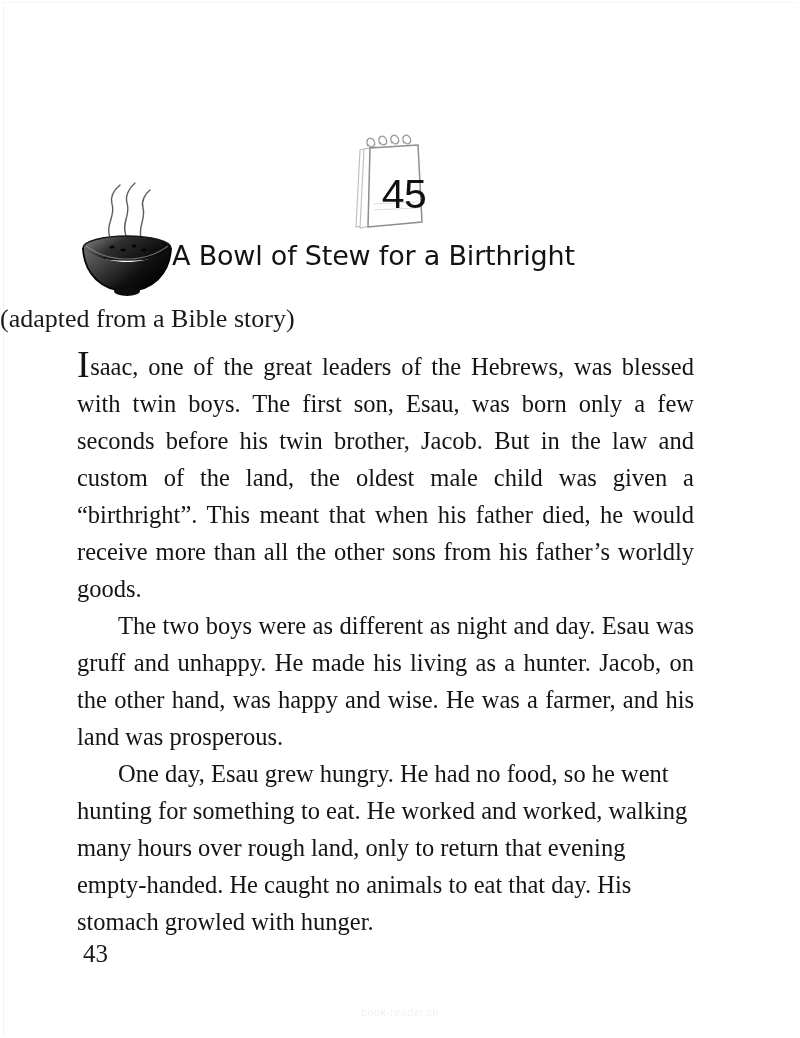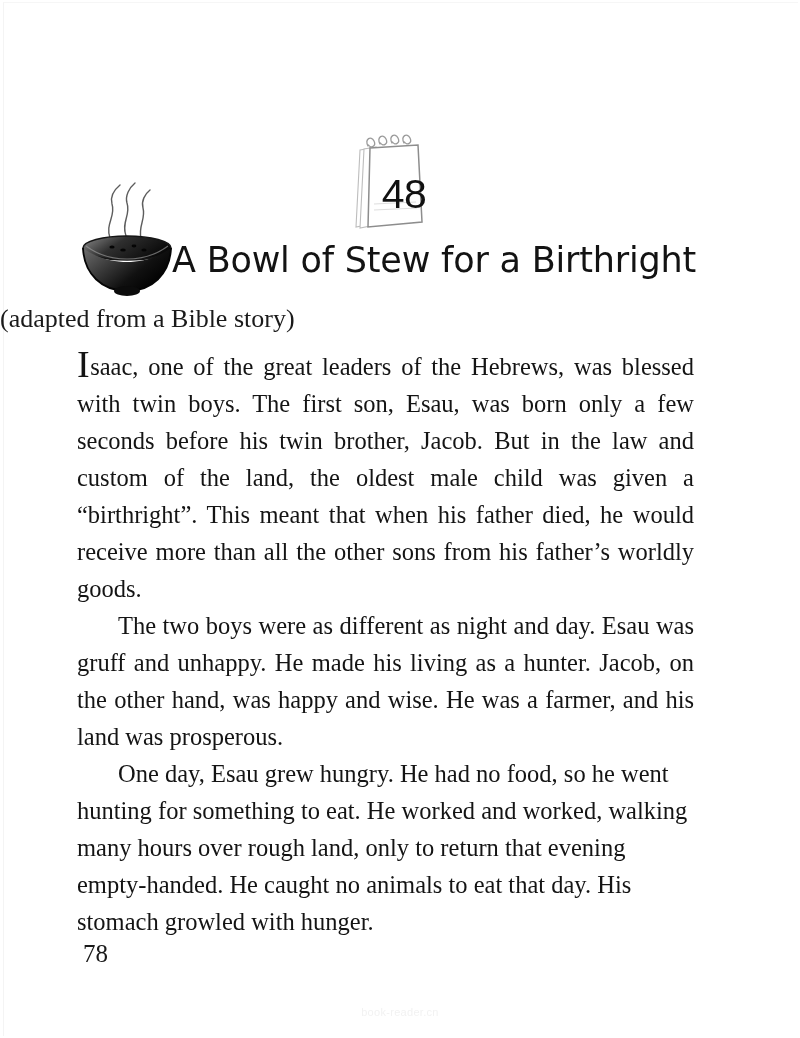--- a/index.html
+++ b/index.html
@@ -71,21 +71,21 @@
   }
   .bowl-illustration svg { display: block; }
 
   
   .chapter-title {
     position: absolute;
     left: 172px;
     top: 241px;
     width: 540px;
     font-family: "DejaVu Sans", sans-serif;
-    font-size: 35px;
+    font-size: 27px;
     font-weight: 400;
     color: #131313;
     letter-spacing: -0.2px;
     line-height: 1.1;
     white-space: nowrap;
   }
   .chapter-subtitle {
     position: absolute;
     left: 0;
     top: 303px;
@@ -172,21 +172,21 @@
           <path d="M34 21 L46 19 L45 97 L30 100 Z"></path>
         </g>
 
         <path d="M40 20 L88 17 L92 94 L38 99 Z" fill="#ffffff" stroke="#8d8d8d" stroke-width="1.5"></path>
 
         <g stroke="#dedede" stroke-width="1" fill="none">
           <path d="M44 76 L86 74"></path>
           <path d="M44 82 L87 80"></path>
         </g>
       </svg>
-      <div class="chapter-number">48</div>
+      <div class="chapter-number">45</div>
     </div>
 
     <div class="bowl-illustration">
       <svg width="112" height="124" viewBox="0 0 112 124" xmlns="http://www.w3.org/2000/svg">
         <defs>
           <linearGradient id="bowlShade" x1="0" y1="0" x2="1" y2="0.6">
             <stop offset="0%" stop-color="#6e6e6e"></stop>
             <stop offset="38%" stop-color="#3a3a3a"></stop>
             <stop offset="70%" stop-color="#111111"></stop>
             <stop offset="100%" stop-color="#000000"></stop>
@@ -226,15 +226,15 @@
     <div class="chapter-title">A Bowl of Stew for a Birthright</div>
     <div class="chapter-subtitle">(adapted from a Bible story)</div>
   </div>
 
   <div class="body-text">
     <p class="first"><span class="dropcap">I</span><span>saac, one of the great leaders of the Hebrews, was blessed with twin boys. The first son, Esau, was born only a few seconds before his twin brother, Jacob. But in the law and custom of the land, the oldest male child was given a “birthright”. This meant that when his father died, he would receive more than all the other sons from his father’s worldly goods.</span></p>
     <p>The two boys were as different as night and day. Esau was gruff and unhappy. He made his living as a hunter. Jacob, on the other hand, was happy and wise. He was a farmer, and his land was prosperous.</p>
     <p>One day, Esau grew hungry. He had no food, so he went hunting for something to eat. He worked and worked, walking many hours over rough land, only to return that evening empty-handed. He caught no animals to eat that day. His stomach growled with hunger.</p>
   </div>
 
-  <div class="page-number">78</div>
+  <div class="page-number">43</div>
   <div class="watermark">book-reader.cn</div>
 </div>
 
 </body></html>

